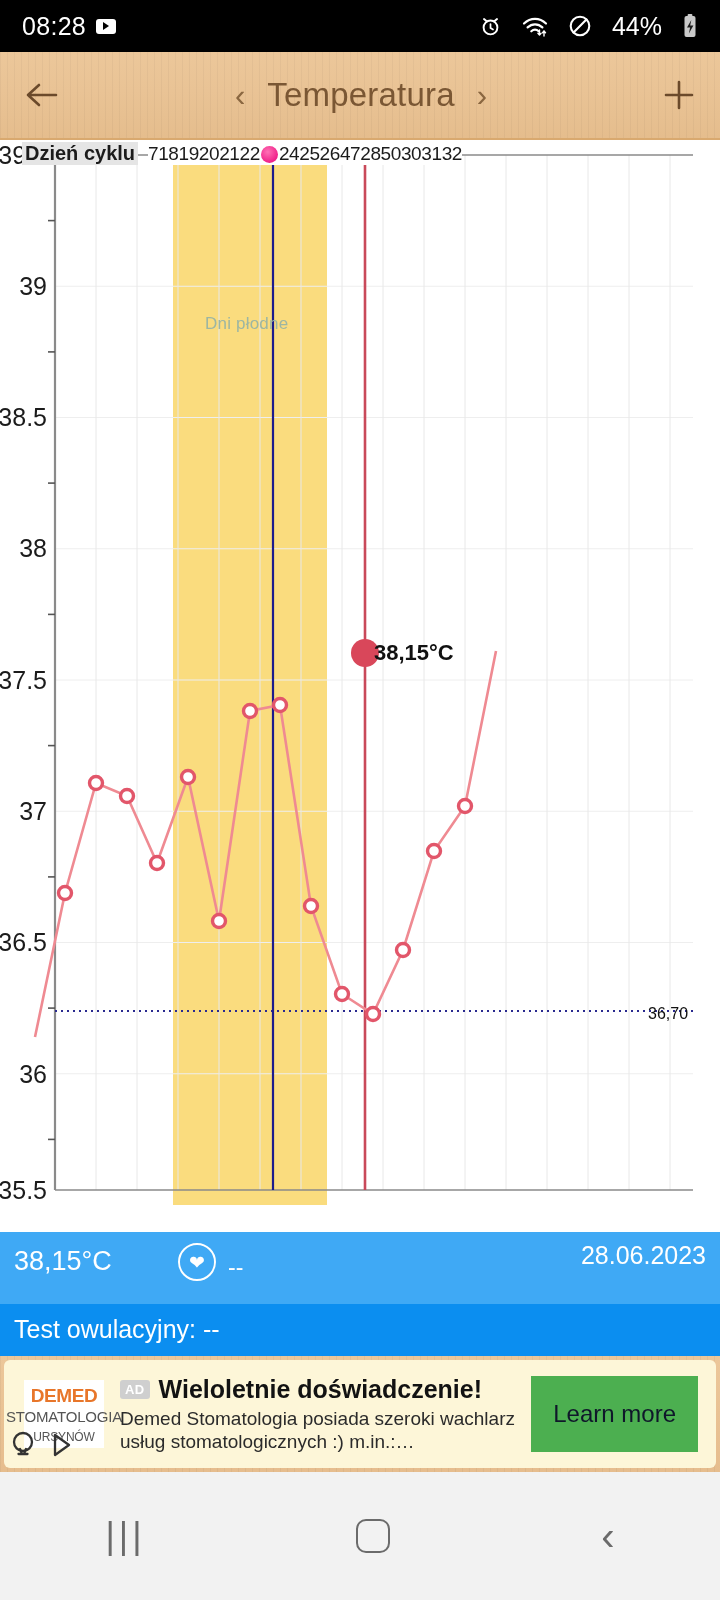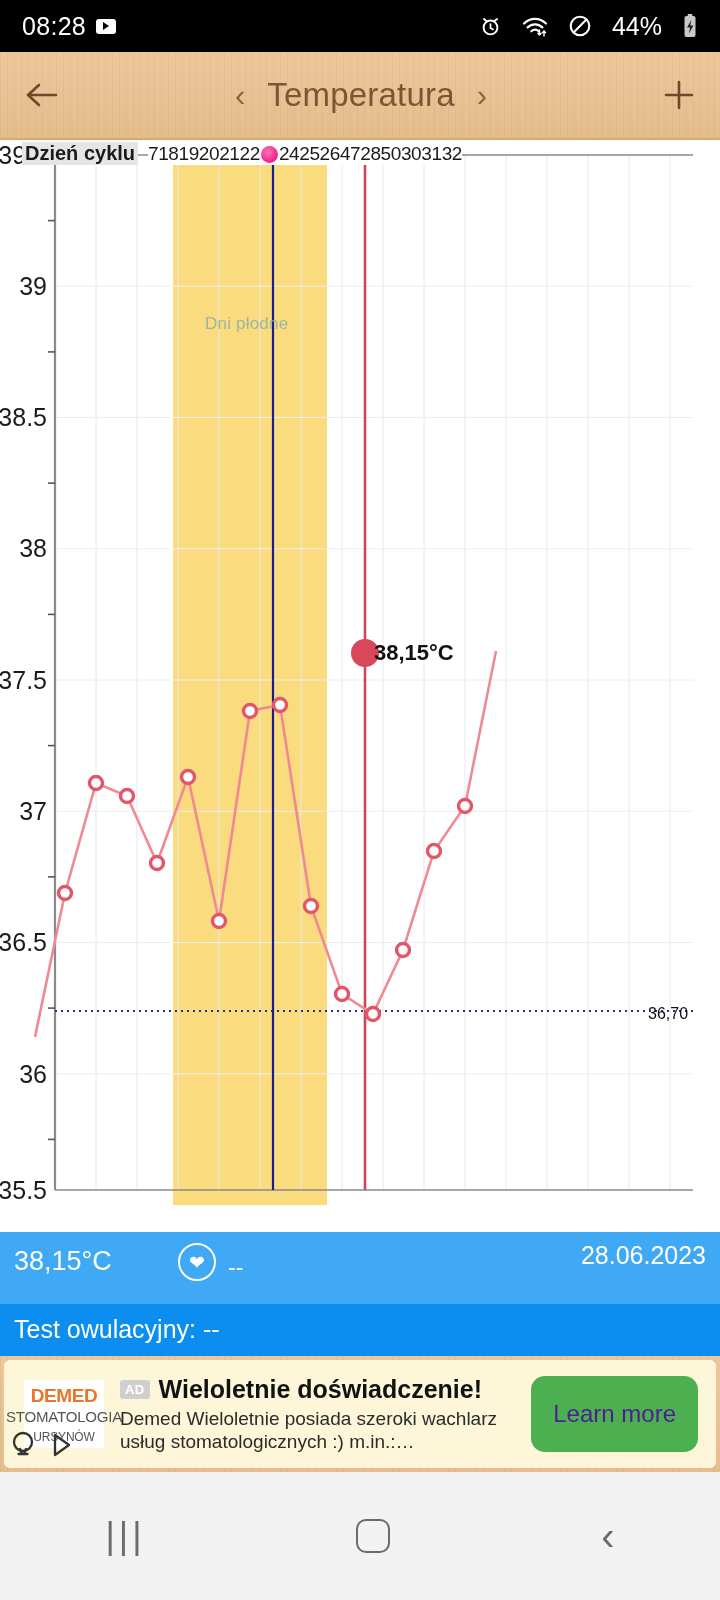--- a/index.html
+++ b/index.html
@@ -159,22 +159,22 @@
   .ad-badge {
     background:#cfcfcf; color:#fff; font-size:13px; font-weight:700;
     padding:2px 5px; border-radius:3px; letter-spacing:0.4px;
   }
   .ad-title { font-size:25px; font-weight:700; color:#121212; }
   .ad-desc {
     font-size:19px; color:#2b2b2b; line-height:1.22; margin-top:3px;
     max-width:420px;
   }
   .ad-cta {
-    background:#4caf50; color:#4c1d95; font-size:24px;
-    padding:24px 22px; border-radius:14px; margin-right:8px; white-space:nowrap;
+    background:#4caf50; color:#0f172a; font-size:24px;
+    padding:24px 22px; border-radius:0; margin-right:8px; white-space:nowrap;
   }
   .ad-icons {
     position:absolute; left:10px; top:1430px;
     display:flex; align-items:center; gap:14px; color:#333;
   }
 
   
   .navbar {
     position:absolute; left:0; top:1472px; width:720px; height:128px;
     background:#f2f2f2; display:flex; align-items:center;
@@ -406,21 +406,21 @@
     <div class="ad-logo">
       <span class="l1">DEMED</span>
       <span class="l2">STOMATOLOGIA</span>
       <span class="l3">URSYNÓW</span>
     </div>
     <div class="ad-body">
       <div class="ad-head">
         <span class="ad-badge">AD</span>
         <span class="ad-title">Wieloletnie doświadczenie!</span>
       </div>
-      <div class="ad-desc">Demed Wieloletnie posiada szeroki wachlarz usług stomatologicznych :) m.in.:…</div>
+      <div class="ad-desc">Demed Stomatologia posiada szeroki wachlarz usług stomatologicznych :) m.in.:…</div>
     </div>
     <div class="ad-cta">Learn more</div>
   </div>
   <div class="ad-icons">
     <span>
       <svg width="26" height="30" viewBox="0 0 26 30">
         <circle cx="13" cy="12" r="9" fill="none" stroke="#333" stroke-width="2.3"></circle>
         <path d="M8.5 24h9" stroke="#333" stroke-width="2.3" stroke-linecap="round"></path>
         <path d="M10 19l1.6 4M16 19l-1.6 4" stroke="#333" stroke-width="2.3" stroke-linecap="round"></path>
       </svg>

